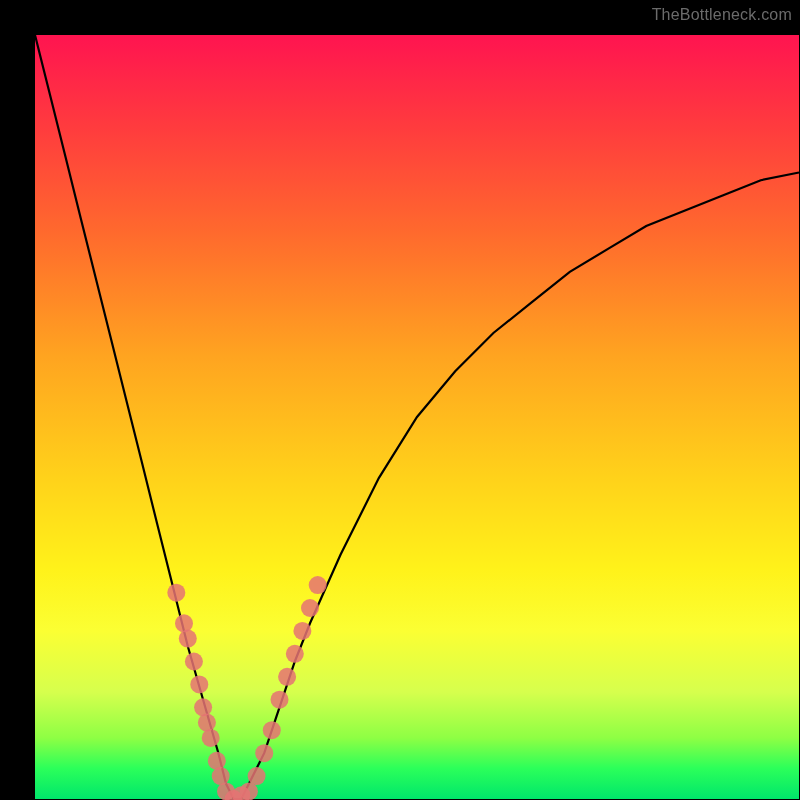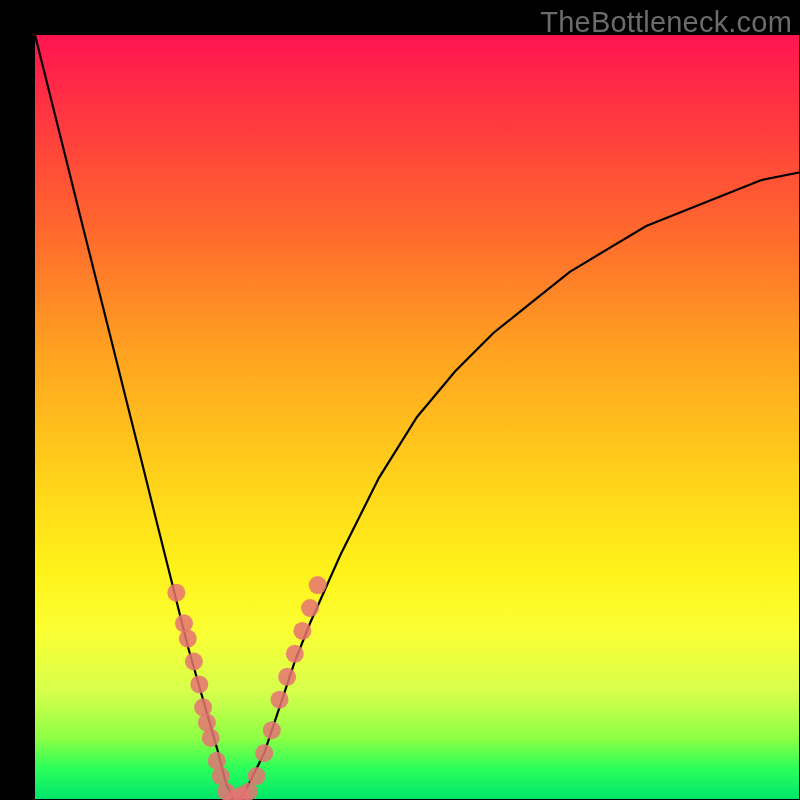--- a/index.html
+++ b/index.html
@@ -37,21 +37,21 @@
       #d6ff4d 86%,
       #8eff44 92%,
       #2bff5a 96%,
       #00e66b 100%);
   }
   .watermark {
     position: absolute;
     top: 6px;
     right: 8px;
     color: #6b6b6b;
-    font-size: 29px;
+    font-size: 16px;
     letter-spacing: 0.2px;
     user-select: none;
   }
   svg.curve {
     position: absolute;
     left: 0;
     top: 0;
     width: 764px;
     height: 764px;
     overflow: visible;

